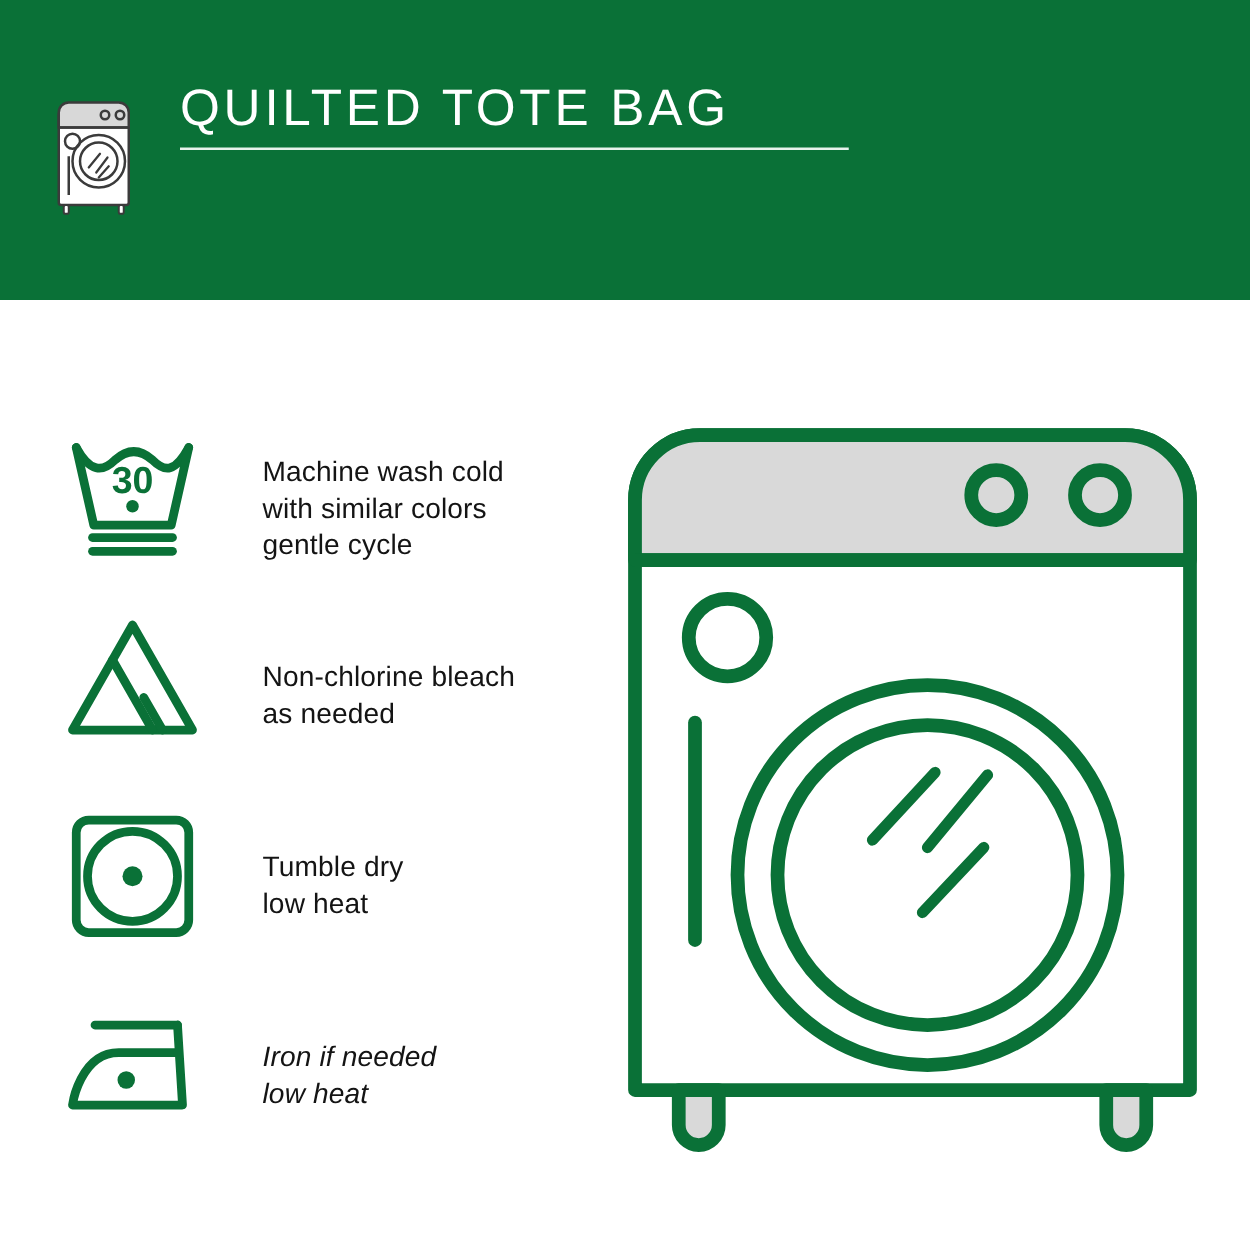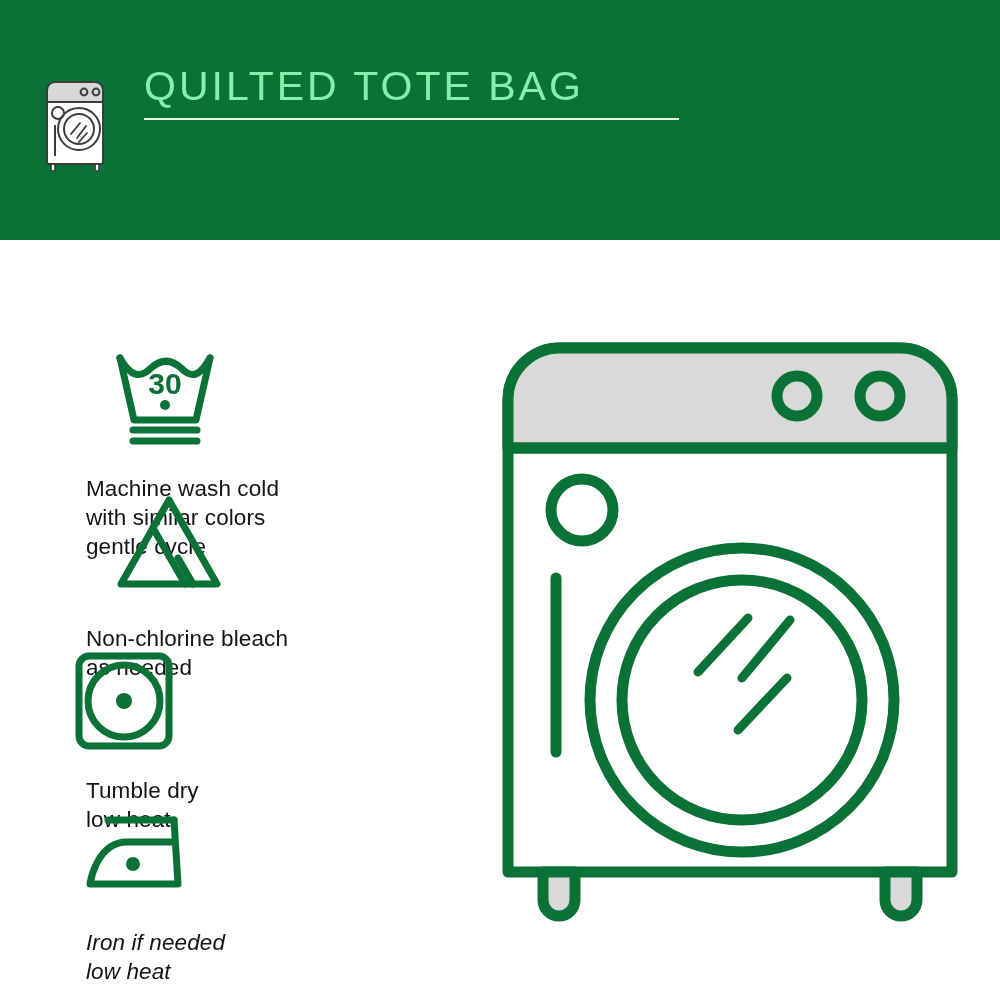--- a/index.html
+++ b/index.html
@@ -49,21 +49,21 @@
     margin-top: 6px;
   }
 
   #header-titles {
     margin-left: 28px;
     display: flex;
     flex-direction: column;
   }
 
   #title-main {
-    color: #86efac;
+    color: #ffffff;
     font-size: 41px;
     line-height: 48px;
     letter-spacing: 3.0px;
     font-weight: 300;
     white-space: nowrap;
     padding-bottom: 4px;
   }
 
   #title-divider {
     height: 2px;
@@ -87,22 +87,23 @@
     left: 0;
     top: 240px;
     width: 470px;
     height: 760px;
   }
 
   .care-row {
     position: absolute;
     left: 50px;
     display: flex;
-    flex-direction: column;
+    flex-direction: row;
     align-items: center;
+    gap: 12px;
   }
 
   .care-symbol {
     flex: 0 0 auto;
     width: 112px;
     height: 112px;
   }
 
   .care-text {
     margin-left: 36px;

